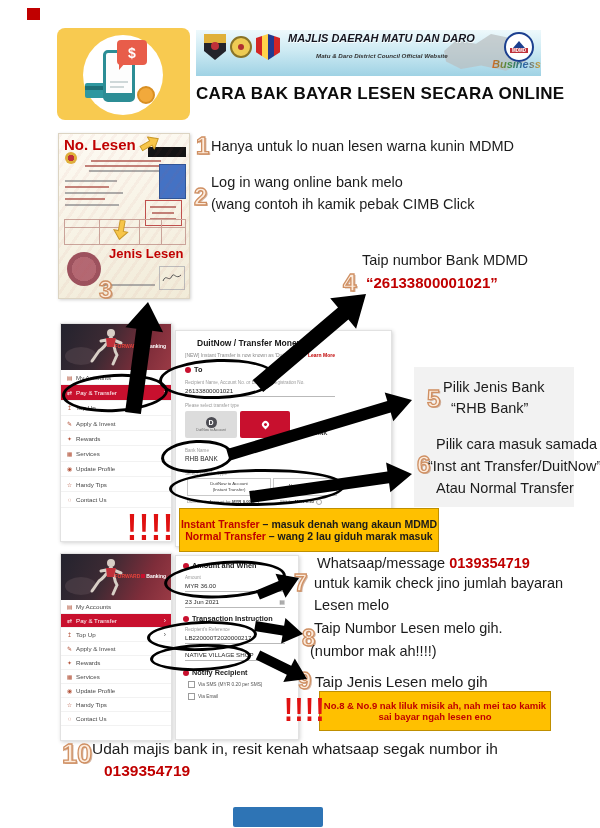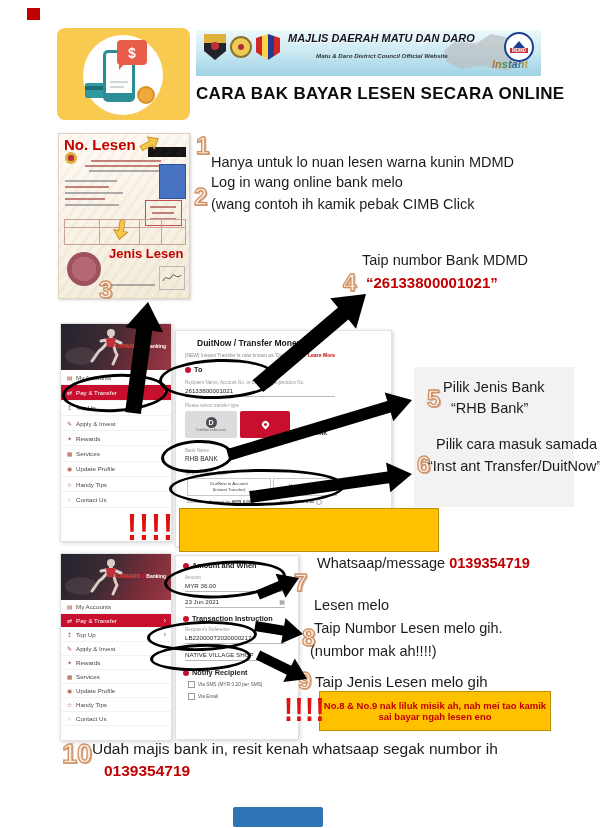--- a/index.html
+++ b/index.html
@@ -110,21 +110,21 @@
          clip-path:polygon(8% 45%,20% 20%,40% 28%,55% 5%,75% 15%,95% 35%,90% 70%,70% 92%,45% 80%,25% 88%,10% 70%)"></div>
     <div class="a" style="left:8px;top:4px;width:22px;height:26px;background:linear-gradient(180deg,#e0b13a 0 35%,#23232a 35% 100%);clip-path:polygon(0 0,100% 0,100% 65%,50% 100%,0 65%)">
       <div class="a" style="left:7px;top:8px;width:8px;height:8px;background:#c0303a;border-radius:50%"></div>
     </div>
     <div class="a" style="left:34px;top:6px;width:22px;height:22px;border-radius:50%;background:#eecb54;border:2px solid #8a7428;box-sizing:border-box">
       <div class="a" style="left:6px;top:6px;width:6px;height:6px;background:#b03030;border-radius:50%"></div>
     </div>
     <div class="a" style="left:60px;top:4px;width:24px;height:26px;background:linear-gradient(90deg,#d22525 0 25%,#ffd24a 25% 50%,#223a8f 50% 75%,#d22525 75% 100%);clip-path:polygon(0 15%,50% 0,100% 15%,100% 70%,50% 100%,0 70%)"></div>
     <div class="a orgname" style="left:92px;top:2px">MAJLIS DAERAH MATU DAN DARO</div>
     <div class="a orgsub" style="left:120px;top:22px">Matu &amp; Daro District Council Official Website</div>
-    <div class="a sarawak" style="left:296px;top:28px">Instant</div>
+    <div class="a sarawak" style="left:296px;top:28px">Business</div>
     <div class="a" style="left:308px;top:2px;width:30px;height:30px;border-radius:50%;background:#fff;border:2px solid #1b3f8f;box-sizing:border-box;display:flex;flex-direction:column;align-items:center;justify-content:center">
       <div style="width:0;height:0;border-left:6px solid transparent;border-right:6px solid transparent;border-bottom:7px solid #1b3f8f"></div>
       <div style="font-size:4.5px;font-weight:700;color:#fff;background:#c0303a;padding:0 2px">MDMD</div>
     </div>
   </div>
 
   <div class="ptitle">CARA BAK BAYAR LESEN SECARA ONLINE</div>
 
   <div class="lic">
     <div class="nolesen">No. Lesen</div>
@@ -160,21 +160,21 @@
     <div class="a" style="left:8px;top:118px;width:34px;height:34px;border-radius:50%;background:radial-gradient(circle,#a8505f 0 50%,#8d3647 51% 100%);opacity:.85"></div>
     <div class="a" style="left:100px;top:132px;width:24px;height:22px;border:1px solid #bbb">
       <svg width="24" height="22" viewBox="0 0 24 22">
         <path d="M3 14 C6 6 9 16 12 9 C14 5 16 13 21 8" stroke="#555" stroke-width="1" fill="none"></path>
       </svg>
     </div>
     <div class="licline g" style="left:40px;top:150px;width:56px"></div>
   </div>
 
   <div class="num" style="left:196px;top:134px">1</div>
-  <div class="a st" style="left:211px;top:154px">Hanya untuk lo nuan lesen warna kunin MDMD</div>
+  <div class="a st" style="left:211px;top:138px">Hanya untuk lo nuan lesen warna kunin MDMD</div>
 
   <div class="num" style="left:194px;top:185px">2</div>
   <div class="a st" style="left:211px;top:174px">Log in wang online bank melo</div>
   <div class="a st" style="left:211px;top:196px">(wang contoh ih kamik pebak CIMB Click</div>
 
   <div class="a st" style="left:362px;top:252px">Taip numbor Bank MDMD</div>
   <div class="num" style="left:343px;top:271px">4</div>
   <div class="a st st15 red" style="left:366px;top:274px">“26133800001021”</div>
 
   <div class="num" style="left:99px;top:278px">3</div>
@@ -268,23 +268,26 @@
 
   <div class="greybg" style="left:414px;top:367px;width:160px;height:140px"></div>
 
   <div class="num" style="left:427px;top:387px">5</div>
   <div class="a st" style="left:443px;top:379px">Pilik Jenis Bank</div>
   <div class="a st" style="left:451px;top:400px">“RHB Bank”</div>
 
   <div class="num" style="left:417px;top:453px">6</div>
   <div class="a st" style="left:428px;top:458px">“Inst ant Transfer/DuitNow”</div>
   <div class="a st" style="left:436px;top:436px">Pilik cara masuk samada</div>
+  <div class="a st" style="left:436px;top:480px">Atau Normal Transfer</div>
 
   <div class="warnmarks" style="left:127px;top:509px">!!!!</div>
   <div class="warnbox" style="left:179px;top:508px;width:258px;height:42px;font-size:10.5px">
+    <div><span class="red">Instant Transfer</span><span> – masuk denah wang akaun MDMD</span></div>
+    <div><span class="red">Normal Transfer</span><span> – wang 2 lau giduh marak masuk</span></div>
   </div>
 
   <div class="panel" style="left:60px;top:553px;width:110px;height:186px">
     <div class="sban">
       <svg width="110" height="46" viewBox="0 0 110 46">
         <ellipse cx="20" cy="32" rx="16" ry="9" fill="#5a4a52" opacity=".5"></ellipse>
         <circle cx="50" cy="9" r="4" fill="#d8cfc6"></circle>
         <path d="M50 13 C46 19 44 23 38 27 M50 13 C54 19 52 25 56 31 M56 31 L52 40 M38 27 L31 37 M50 15 L60 19 M50 15 L40 17" stroke="#d8cfc6" stroke-width="3" fill="none" stroke-linecap="round"></path>
         <path d="M45 14 L55 14 L53 23 L46 23 Z" fill="#c0303a"></path>
       </svg>
@@ -358,20 +361,21 @@
         <span>Via SMS (MYR 0.20 per SMS)</span>
       </div>
     <div class="chk" style="left:12px;top:137px">
         <span class="cb"></span>
         <span>Via Email</span>
       </div>
   </div>
 
   <div class="a st" style="left:317px;top:555px"><span>Whatsaap/message </span><span class="red">0139354719</span></div>
   <div class="num" style="left:294px;top:571px">7</div>
+  <div class="a st" style="left:314px;top:575px">untuk kamik check jino jumlah bayaran</div>
   <div class="a st" style="left:314px;top:597px">Lesen melo</div>
 
   <div class="num" style="left:302px;top:626px">8</div>
   <div class="a st" style="left:314px;top:620px">Taip Numbor Lesen melo gih.</div>
   <div class="a st" style="left:310px;top:643px">(numbor mak ah!!!!)</div>
 
   <div class="num" style="left:298px;top:669px">9</div>
   <div class="a st st15" style="left:315px;top:673px">Taip Jenis Lesen melo gih</div>
 
   <div class="warnmarks" style="left:284px;top:693px;font-size:27px;letter-spacing:1.5px">!!!!</div>

